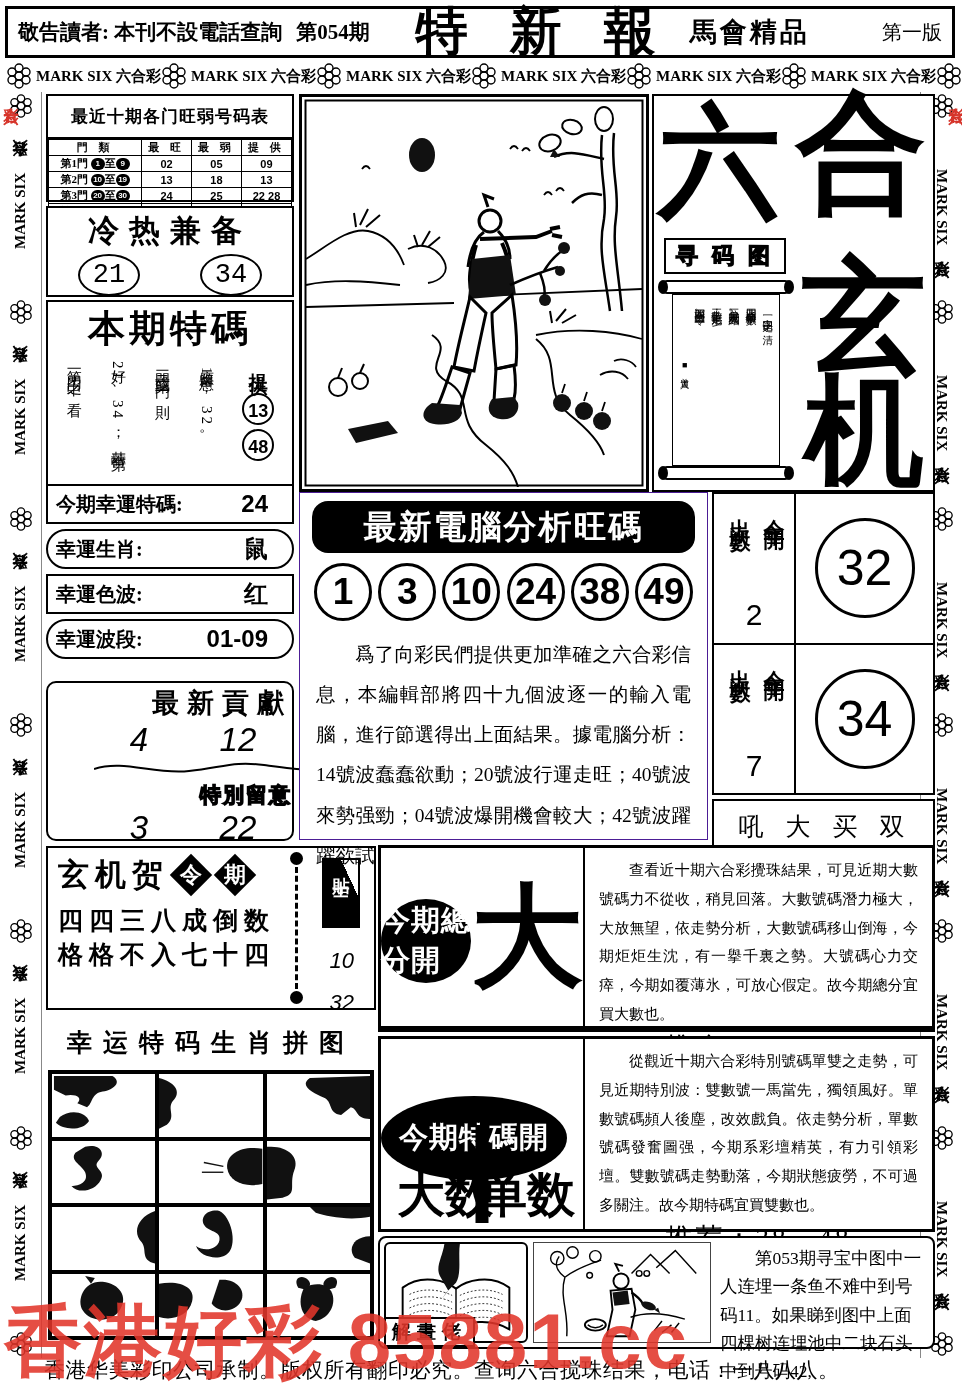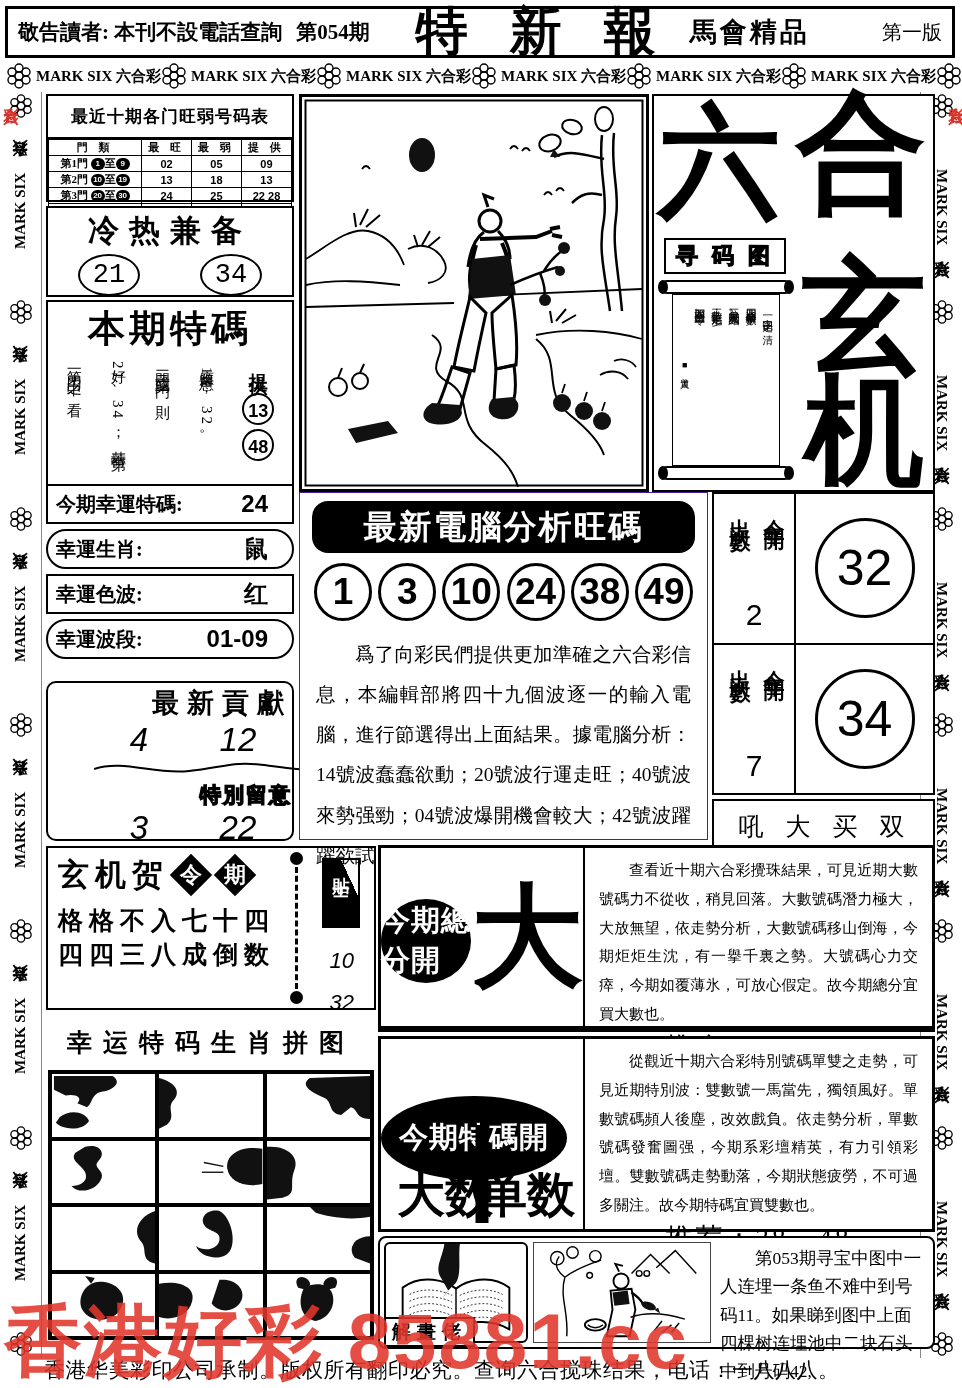--- a/index.html
+++ b/index.html
@@ -581,22 +581,22 @@
     <div class="my-row">
       <span class="my-title">玄机贺</span>
       <span class="diamond">
           <span>令</span>
         </span>
       <span class="diamond">
           <span>期</span>
         </span>
     </div>
     <div class="my-poem">
+      <div>四四三八成倒数</div>
       <div>格格不入七十四</div>
-      <div>四四三八成倒数</div>
     </div>
     <div class="my-dash"></div>
     <div class="tip-box">
         <span>貼士</span>
       </div>
     <div class="tip-nums">
       <div>10</div>
       <div>32</div>
     </div>
   </div>

